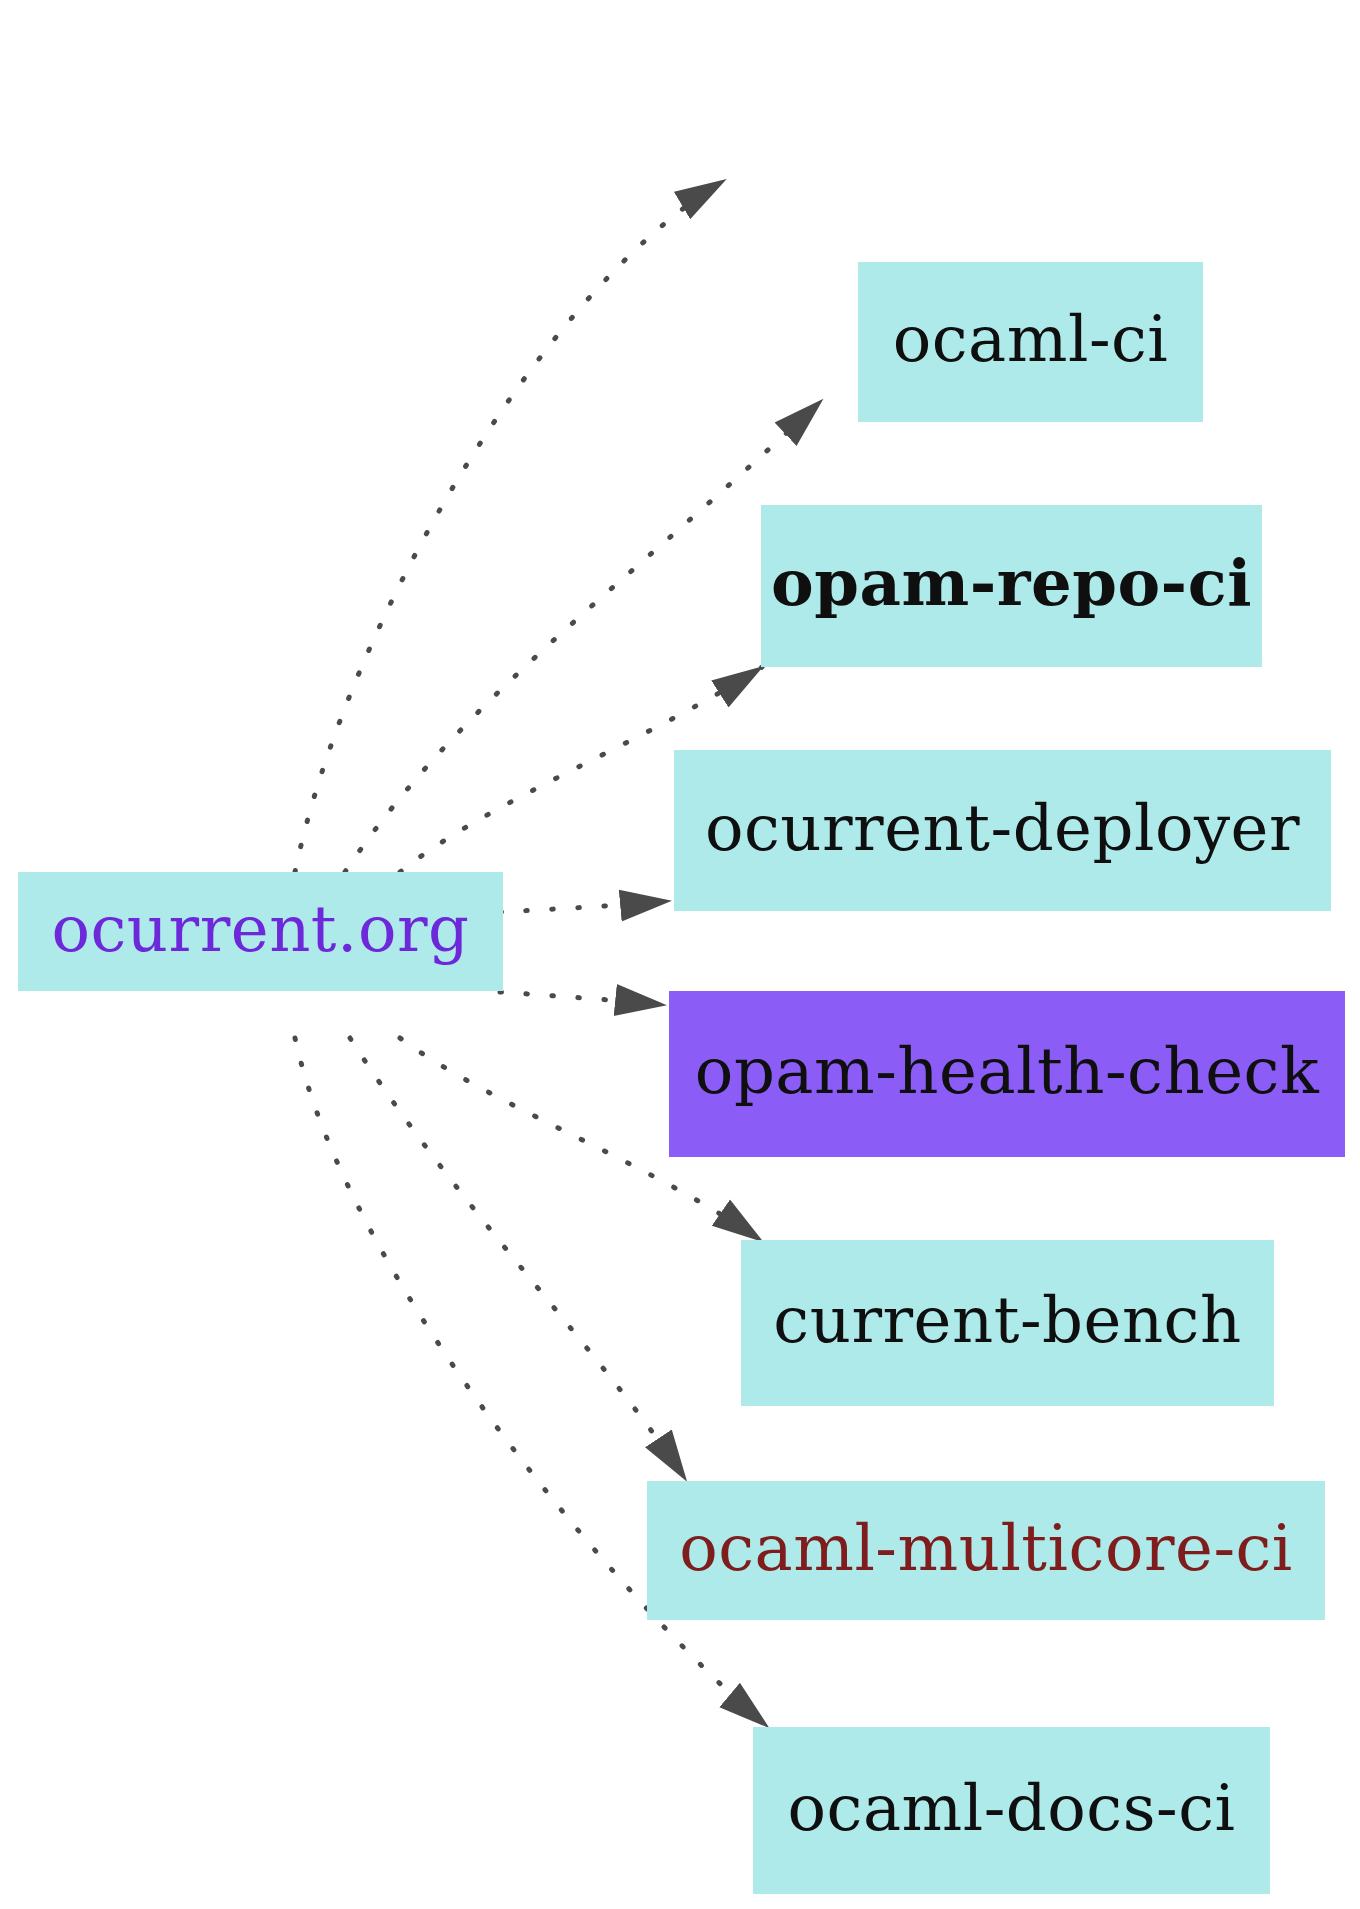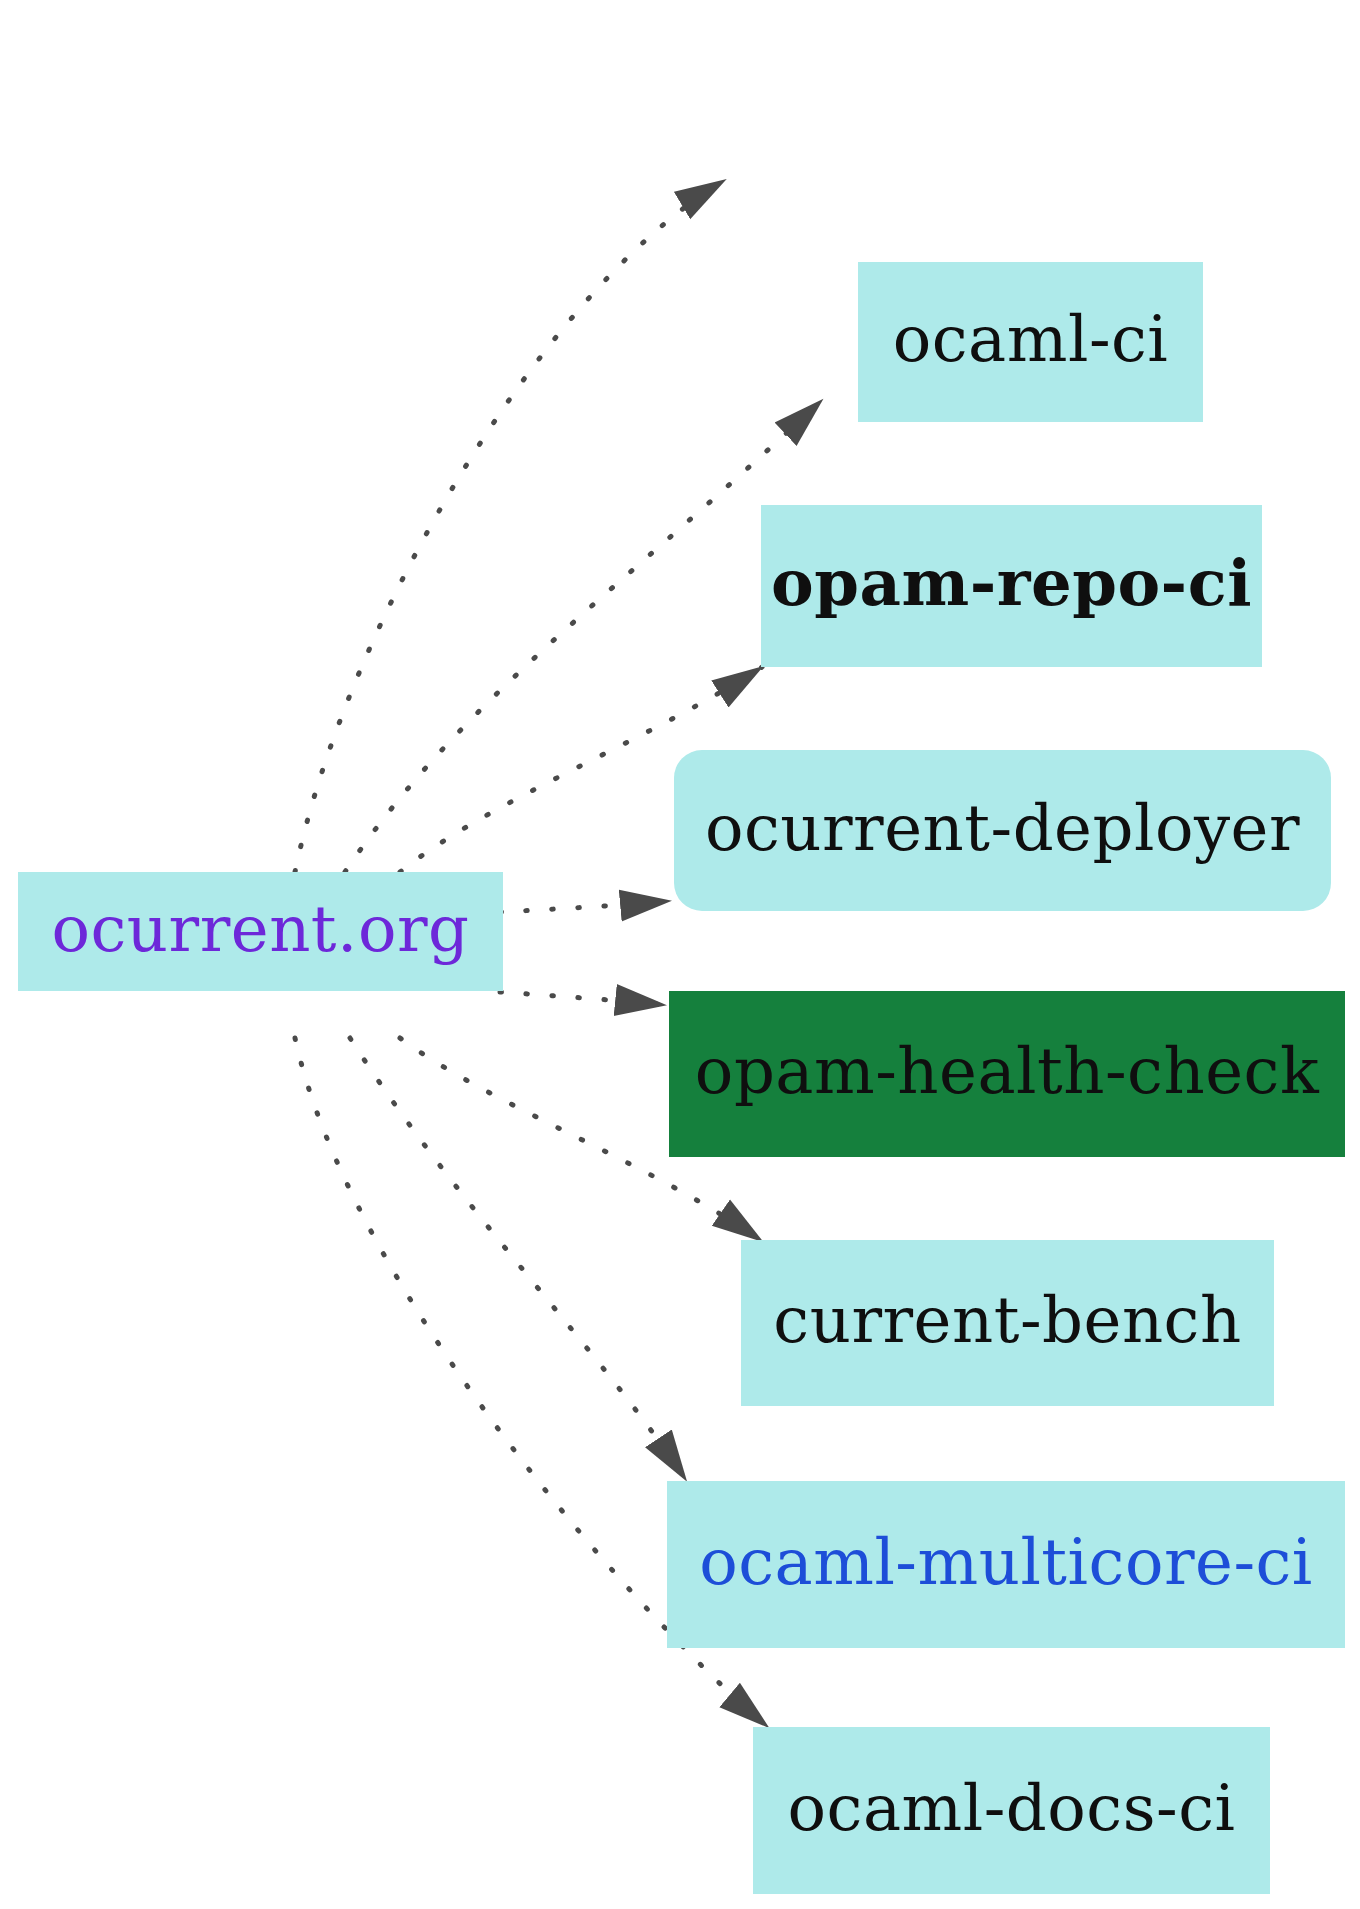--- a/index.html
+++ b/index.html
@@ -70,33 +70,33 @@
 
 
   <div class="node" style="left: 830px; top: 262px; width: 345px; height: 160px; background: rgb(174, 234, 234); color: rgb(15, 15, 15); margin-left: 28px;">
     <span class="label">ocaml-ci</span>
   </div>
 
   <div class="node" style="left: 761px; top: 505px; width: 501px; height: 162px; background: rgb(174, 234, 234); color: rgb(15, 15, 15); font-weight: bold;">
     <span class="label">opam-repo-ci</span>
   </div>
 
-  <div class="node" style="left: 674px; top: 750px; width: 657px; height: 161px; background: rgb(174, 234, 234); color: rgb(15, 15, 15); border-radius: 28px;">
+  <div class="node" style="left: 674px; top: 750px; width: 657px; height: 161px; background: rgb(174, 234, 234); color: rgb(15, 15, 15);">
     <span class="label">ocurrent-deployer</span>
   </div>
 
-  <div class="node" style="left: 669px; top: 991px; width: 676px; height: 166px; background: #15803d; color: rgb(15, 15, 15);">
+  <div class="node" style="left: 669px; top: 991px; width: 676px; height: 166px; background: #8b5cf6; color: rgb(15, 15, 15);">
     <span class="label">opam-health-check</span>
   </div>
 
   <div class="node" style="left: 741px; top: 1240px; width: 533px; height: 166px; background: rgb(174, 234, 234); color: rgb(15, 15, 15);">
     <span class="label">current-bench</span>
   </div>
 
-  <div class="node" style="left: 667px; top: 1481px; width: 678px; height: 167px; background: rgb(174, 234, 234); color: #1d4ed8;">
+  <div class="node" style="left: 647px; top: 1481px; width: 678px; height: 139px; background: rgb(174, 234, 234); color: #7f1d1d;">
     <span class="label">ocaml-multicore-ci</span>
   </div>
 
   <div class="node" style="left: 753px; top: 1727px; width: 517px; height: 167px; background: rgb(174, 234, 234); color: rgb(15, 15, 15);">
     <span class="label">ocaml-docs-ci</span>
   </div>
 
 </div>
 
 </body></html>

